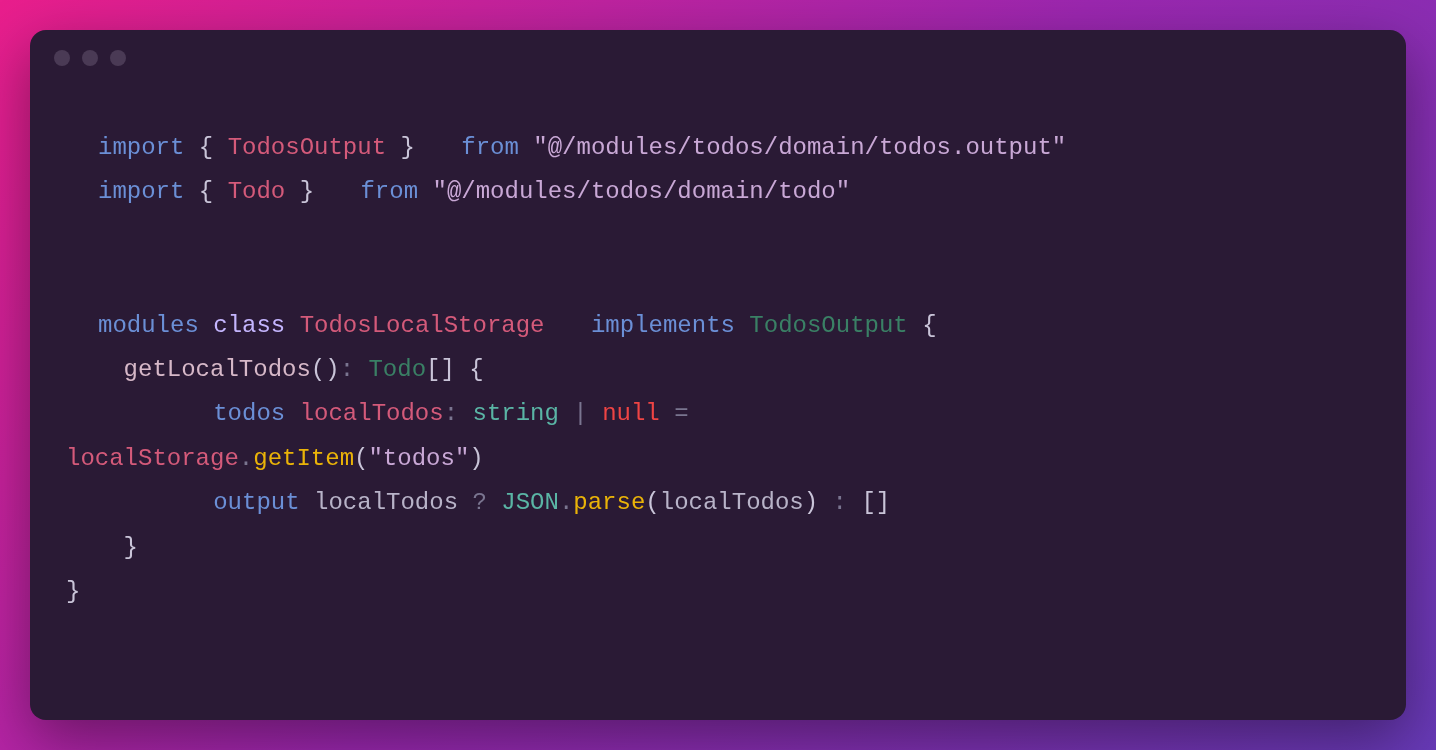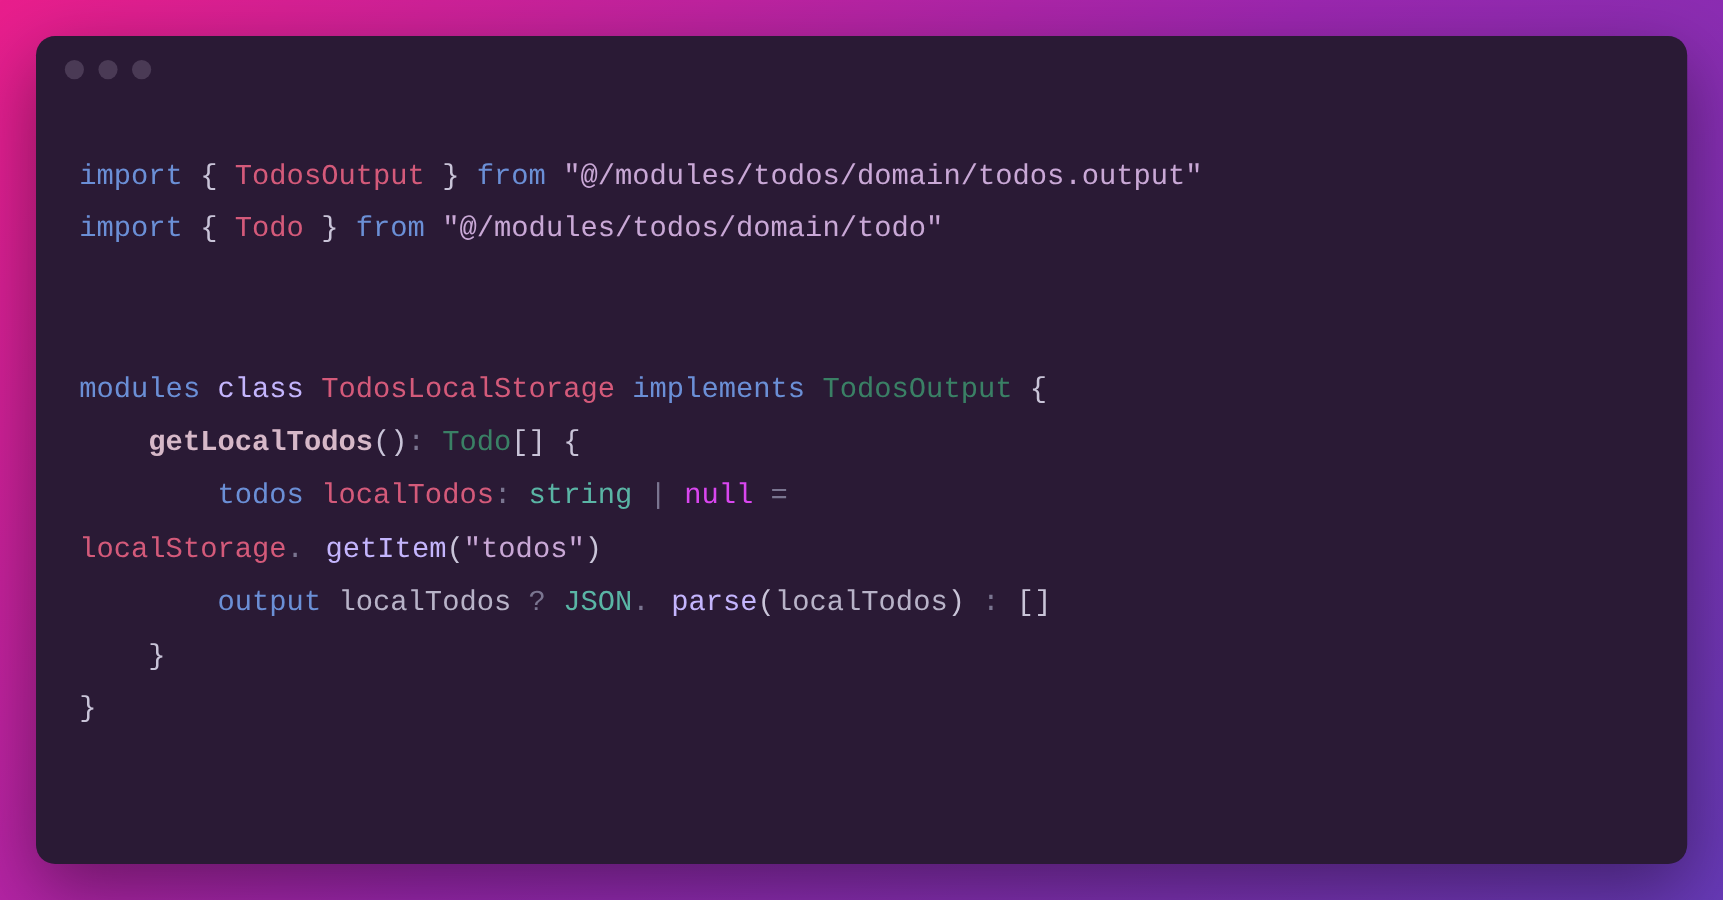--- a/index.html
+++ b/index.html
@@ -34,34 +34,34 @@
       border-radius: 50%;
       background: #4a3a55;
     }
     .code-area {
       padding: 40px 36px;
       font-size: 24px;
       line-height: 1.85;
       color: #b8b3c8;
       white-space: pre;
     }
-    .kw { color: #6b8fd6; }
+    .kw { color: #6b8fd6; margin-left: 32px; }
     .cls-kw { color: #c4b5fd; }
     .type-name { color: #d45a7a; }
     .str { color: #c9a8d6; }
-    .fn { color: #d6b8c8; font-weight: bold; }
+    .fn { color: #d6b8c8; }
     .type-prim { color: #5ab5a5; margin-top: 44px; }
     .type-ref { color: #3a8065; }
     .prop { color: #d45a7a; }
-    .method { color: #c4b5fd; margin-left: 18px; }
+    .method { color: #eab308; }
     .brace { color: #c9c4d8; }
     .punct { color: #7a7590; }
     .ident { color: #b8b3c8; }
     .pipe { color: #7a7590; }
-    .null-kw { color: #d946ef; }
+    .null-kw { color: #ef4444; }
     .json-cls { color: #5ab5a5; margin-top: 23px; }
   </style>
 </head>
 <body>
 
 <div class="window">
   <div class="titlebar">
     <div class="traffic-dot"></div>
     <div class="traffic-dot"></div>
     <div class="traffic-dot"></div>

